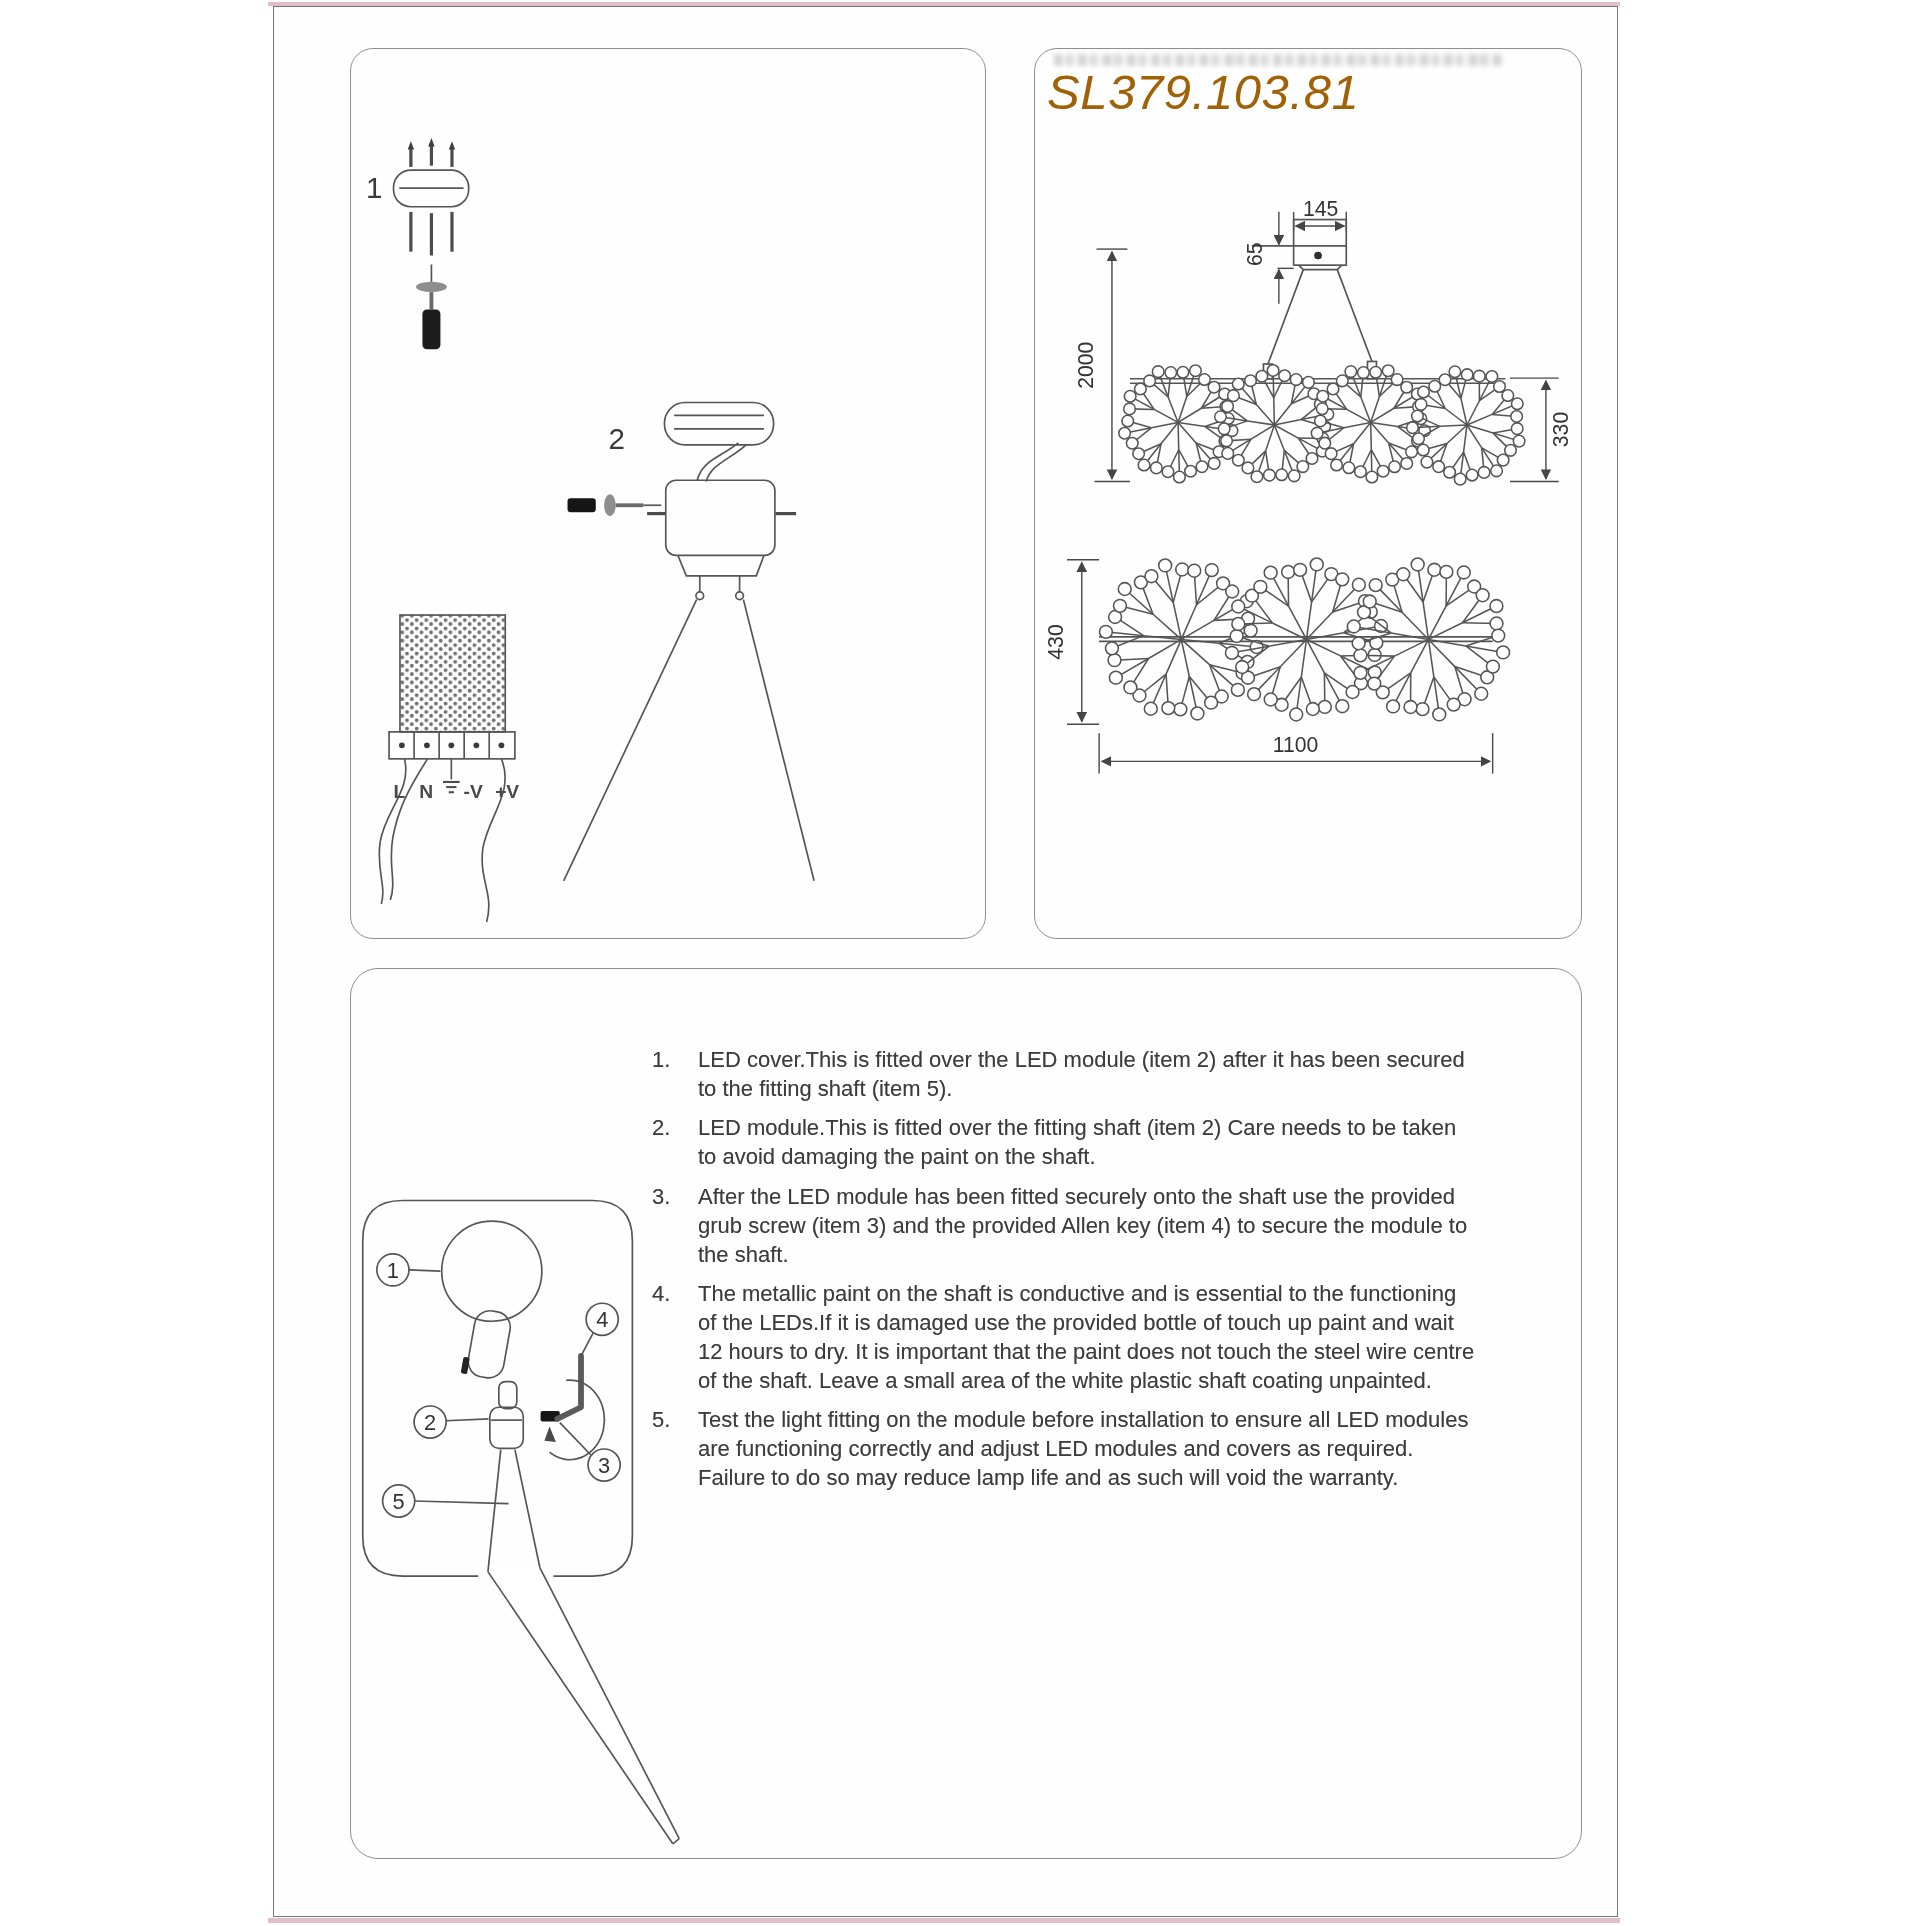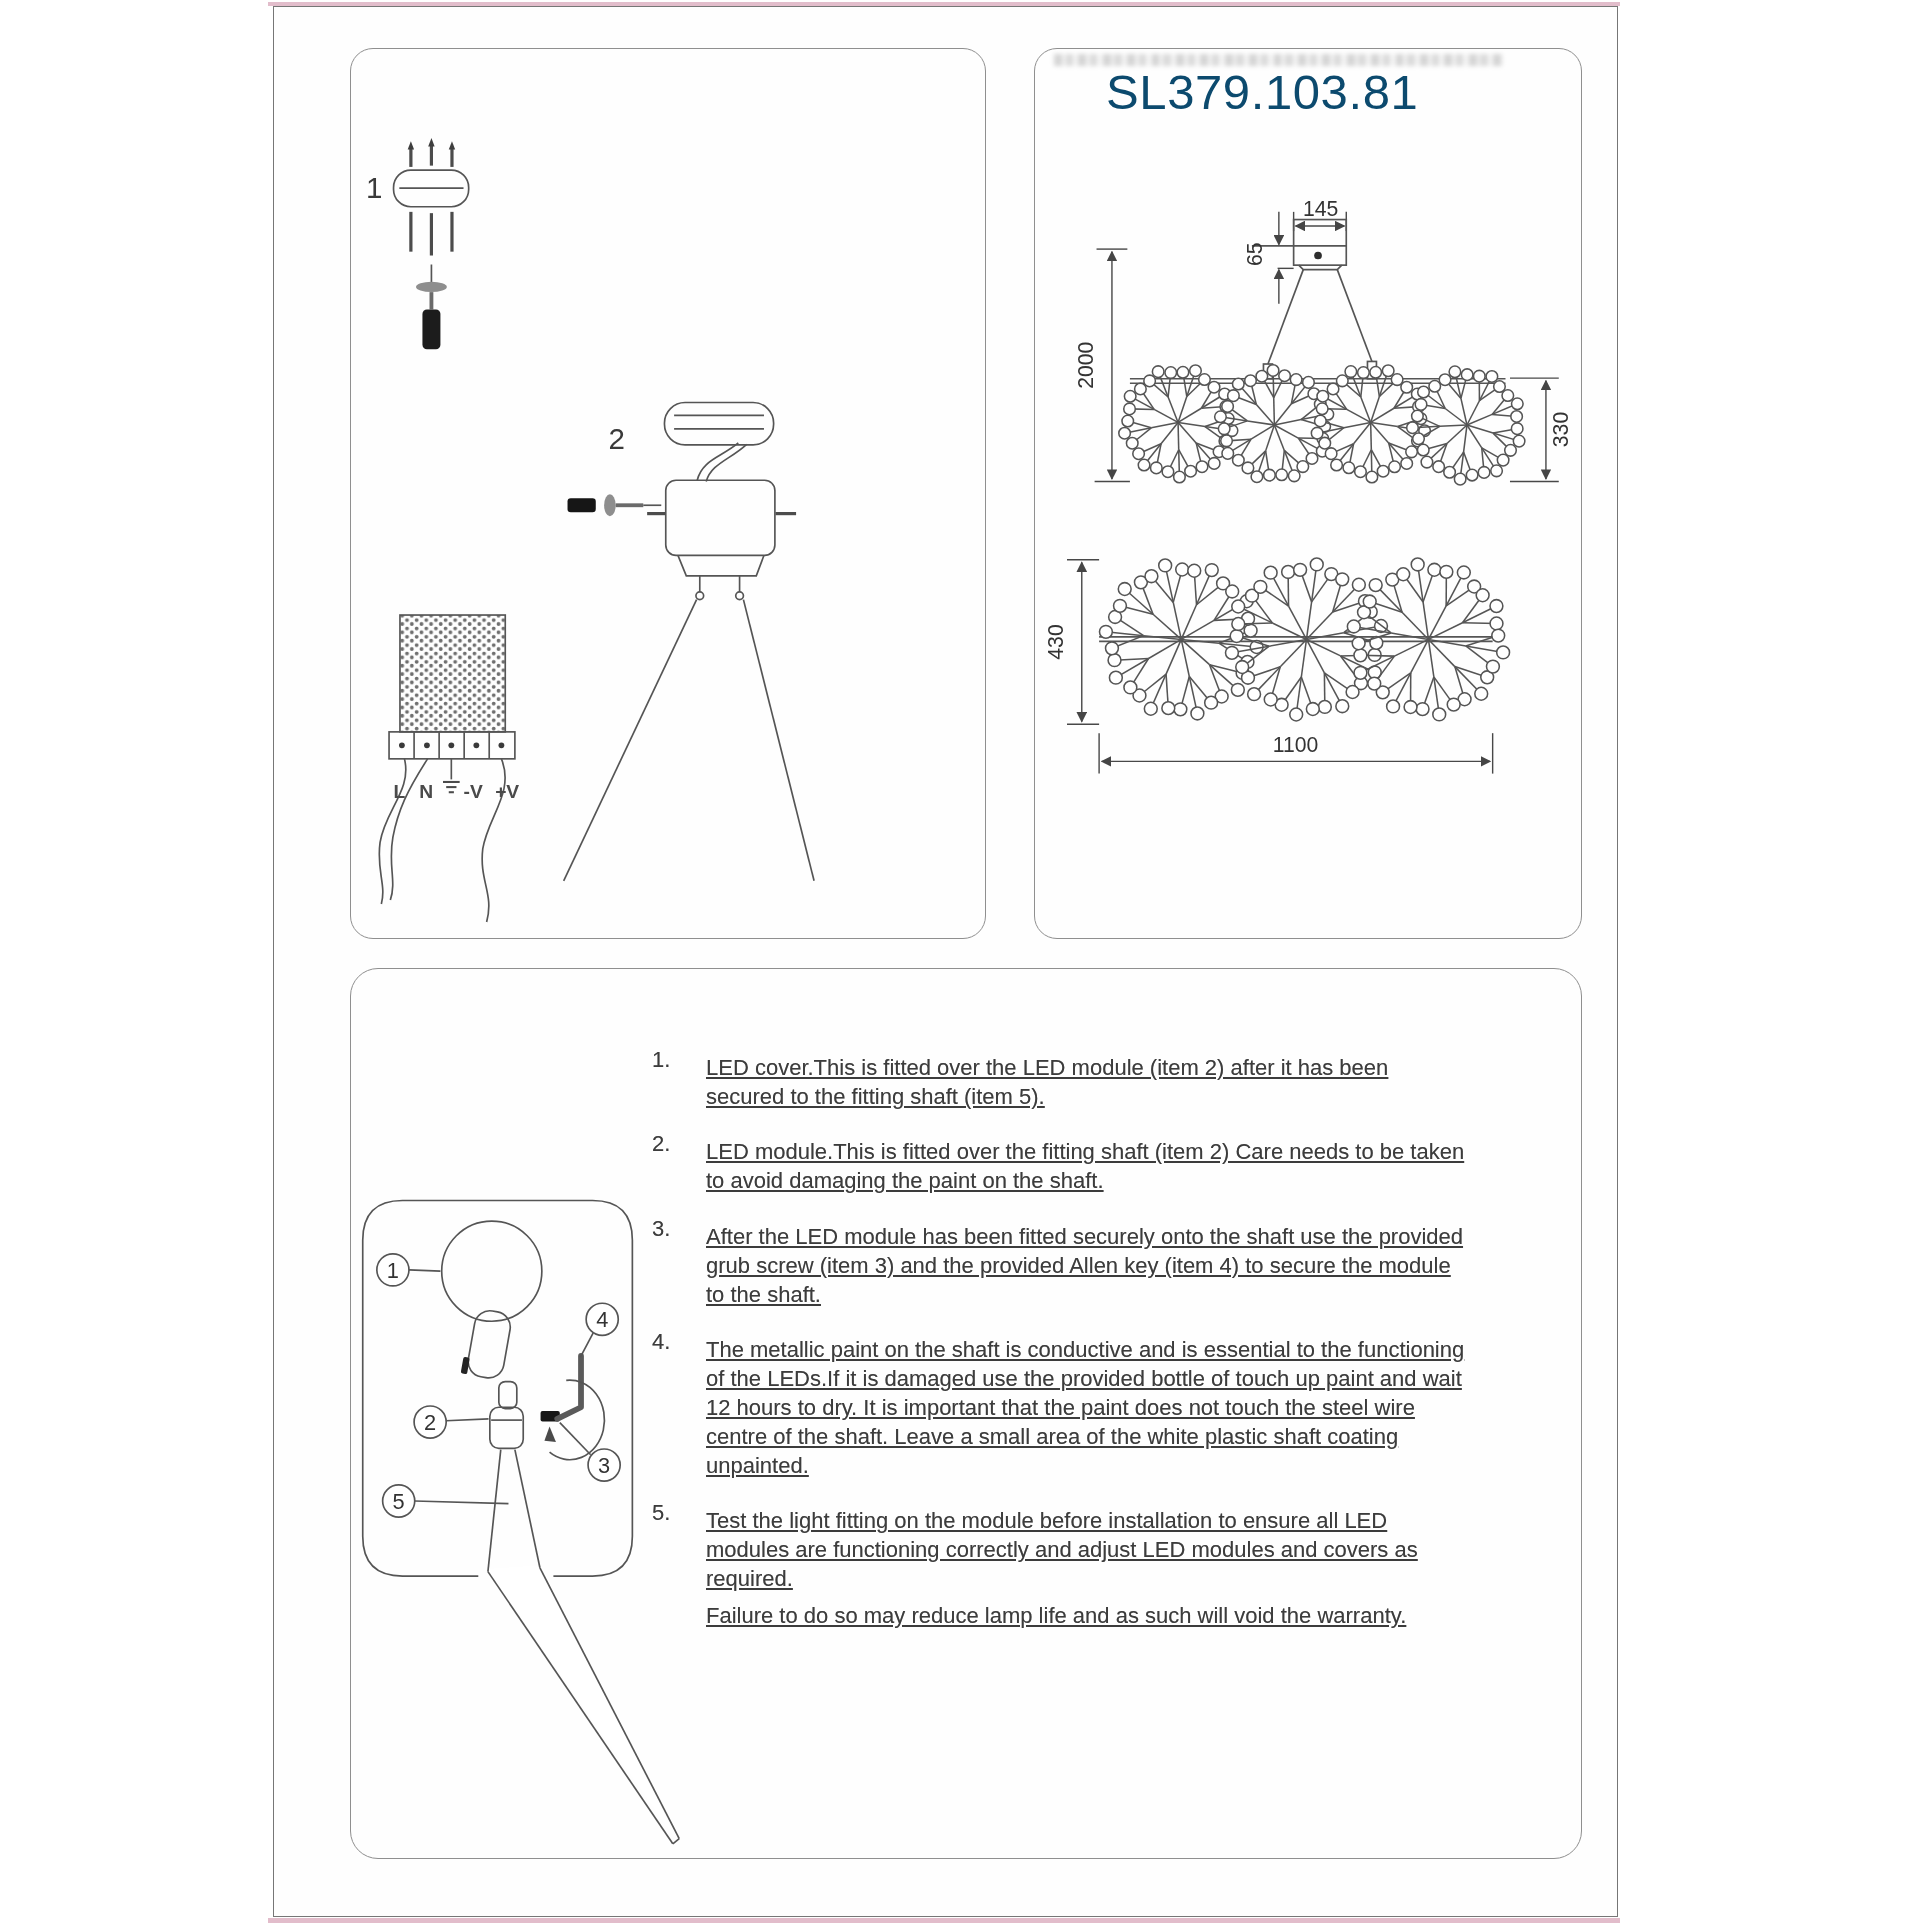--- a/index.html
+++ b/index.html
@@ -4,28 +4,28 @@
 <style>
   html,body{margin:0;padding:0;background:#ffffff;}
   body{width:1926px;height:1926px;position:relative;font-family:"Liberation Sans",sans-serif;color:#3c3c3c;}
   .abs{position:absolute;}
   .page-frame{left:273px;top:6.4px;width:1343px;height:1909px;border:1.9px solid #767676;background:#fefefe;}
   .pink-edge{left:268px;width:1352px;height:4.5px;background:#ddb2c2;opacity:.85;}
   .panel{border:1.9px solid #8f8f8f;border-radius:23px;background:transparent;}
   .panel-tl{left:350px;top:48px;width:634px;height:889px;}
   .panel-tr{left:1034px;top:48px;width:546px;height:889px;}
   .panel-b{left:350px;top:968px;width:1230px;height:889px;border-radius:28px;}
-  .title{left:1106px;top:64px;font-size:49px;letter-spacing:0.6px;color:#0c4a6e;font-weight:400;}
+  .title{left:1047px;top:64px;font-size:49px;letter-spacing:0.6px;color:#a16207;font-weight:400;font-style:italic;}
   .smudge{left:1054px;top:54px;width:449px;height:11.6px;opacity:.35;filter:blur(1.9px);
     background:repeating-linear-gradient(90deg,#8a8a8a 0 7.7px,#d8d8d8 7.7px 11.6px,#9a9a9a 11.6px 19px,#e3e3e3 19px 24.4px);}
   .instructions{left:652px;top:1045px;width:828px;}
   .ins-item{display:flex;margin:0 0 10.3px 0;}
   .ins-num{flex:none;width:46px;font-size:22px;line-height:29px;color:#3c3c3c;text-shadow:0 0 0.6px rgba(70,70,70,.45);}
   .ins-text{flex:1;font-size:22px;line-height:29px;color:#3c3c3c;text-shadow:0 0 0.6px rgba(70,70,70,.45);}
-  .ins-text p{margin:8px;text-decoration:underline;}
+  .ins-text p{margin:0;}
   svg.art{left:0;top:0;width:1926px;height:1926px;pointer-events:none;}
   svg.art .ln{stroke:#555;stroke-width:2.6;fill:none;}
   svg.art .thick{stroke:#4c4c4c;stroke-width:5;fill:none;}
   svg.art .dim{stroke:#484848;stroke-width:2.2;fill:none;}
   svg.art text{font-family:"Liberation Sans",sans-serif;fill:#333;}
   svg.art .dimtxt{font-size:33px;}
   svg.art .steptxt{font-size:46px;fill:#3a3a3a;}
   svg.art .termtxt{font-size:30px;font-weight:700;fill:#4a4a4a;}
   svg.art .callout-circle{fill:#fff;stroke:#555;stroke-width:2.6;}
   svg.art .callout-num{font-size:34px;fill:#333;}

